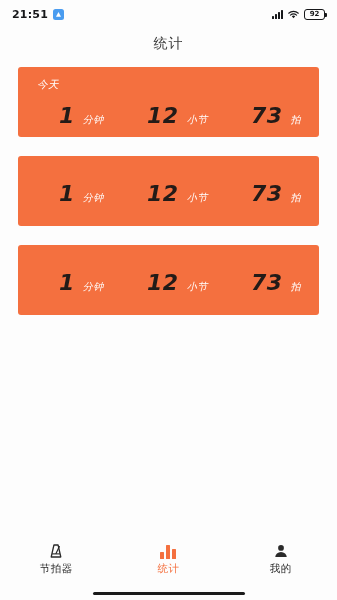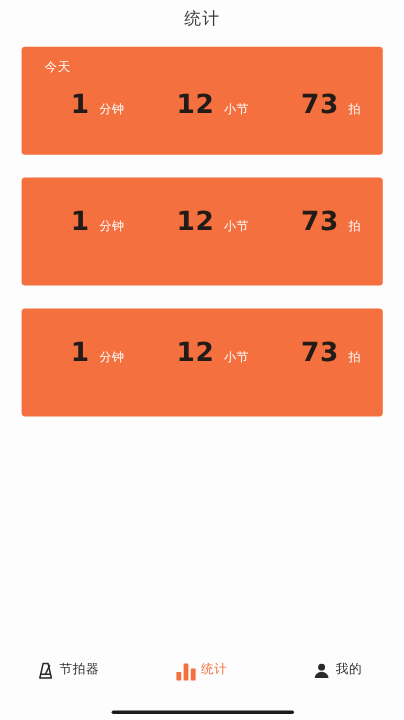--- a/index.html
+++ b/index.html
@@ -115,25 +115,26 @@
 
   
   .cards {
     flex: 1 1 auto;
     padding: 0 18px;
     box-sizing: border-box;
   }
   .stat-card {
     background: #f4703f;
     border-radius: 3px;
-    height: 90px;
+    height: 70px;
     margin-bottom: 19px;
     padding: 12px 14px 0 19px;
     box-sizing: border-box;
     position: relative;
+    font-style: italic;
   }
   .card-title {
     color: #ffffff;
     font-size: 10.5px;
     letter-spacing: 0.6px;
     line-height: 1;
   }
   .card-metrics {
     display: flex;
     align-items: baseline;
@@ -166,21 +167,21 @@
     height: 52px;
     display: flex;
     align-items: center;
     justify-content: space-around;
     background: #fdfdfd;
     padding-bottom: 2px;
   }
   .tab {
     width: 80px;
     display: flex;
-    flex-direction: row;
+    flex-direction: column;
     align-items: center;
     justify-content: center;
     gap: 4px;
     cursor: pointer;
   }
   .tab-icon {
     height: 17px;
     display: flex;
     align-items: flex-end;
     justify-content: center;
@@ -225,20 +226,48 @@
     height: 3px;
     background: #1b1b1b;
     border-radius: 2px;
   }
 </style>
 </head>
 <body>
 
 <div id="phone">
 
+  <div class="status-bar">
+    <div class="status-left">
+      <span class="status-time">21:51</span>
+      <span class="alarm-badge">
+        <svg width="7" height="7" viewBox="0 0 10 10" aria-hidden="true">
+          <path d="M5 1.4 L8.6 8.2 L1.4 8.2 Z" fill="#ffffff"></path>
+        </svg>
+      </span>
+    </div>
+    <div class="status-right">
+      <span class="signal-bars">
+        <i></i>
+          <i></i>
+          <i></i>
+          <i></i>
+      </span>
+      <span>
+        <svg width="13" height="11" viewBox="0 0 16 12" aria-hidden="true">
+          <path d="M8 10.6 L5.9 8.0 A3.4 3.4 0 0 1 10.1 8.0 Z" fill="#17181a"></path>
+          <path d="M2.1 4.4 A9 9 0 0 1 13.9 4.4" stroke="#17181a" stroke-width="1.4" fill="none" stroke-linecap="round"></path>
+          <path d="M4.2 6.7 A6 6 0 0 1 11.8 6.7" stroke="#17181a" stroke-width="1.4" fill="none" stroke-linecap="round"></path>
+        </svg>
+      </span>
+      <span class="battery">
+        <span class="battery-text">92</span>
+      </span>
+    </div>
+  </div>
 
   <div class="page-title">统计</div>
 
   <div class="cards">
 
     <div class="stat-card">
       <div class="card-title">今天</div>
       <div class="card-metrics">
         <div class="metric">
           <span class="metric-value">1</span>

